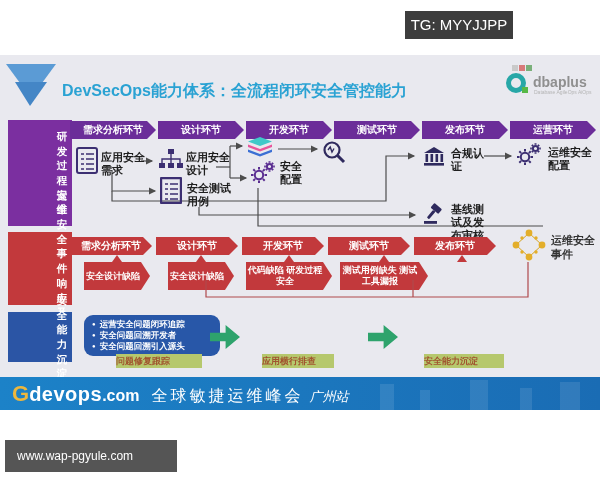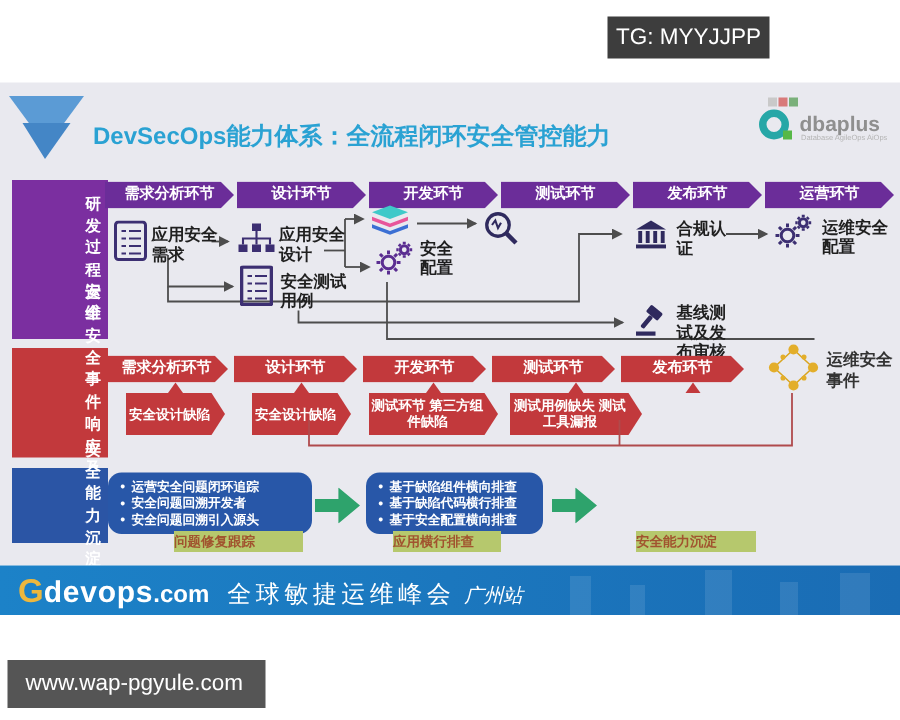--- a/index.html
+++ b/index.html
@@ -74,21 +74,21 @@
   .brandline { position:absolute; left:12px; top:4px; white-space:nowrap; }
   .g-gold { color:#edb73d; font-size:22px; font-weight:bold; }
   .g-rest { color:#fff; font-size:20px; font-weight:bold; letter-spacing:0.5px;margin-top:19px; }
   .g-tld { color:#fff; font-size:16px; font-weight:bold; }
   .g-event { color:#fff; font-size:16px; font-family:"Liberation Serif", serif; margin-left:12px;
     letter-spacing:3px; }
   .g-city { color:#fff; font-size:13px; font-family:"Liberation Serif", serif; font-style:italic;
     margin-left:6px; }
 
   .site-badge { position:absolute; left:5px; top:440px; width:172px; height:32px; background:#555;
-    color:#fff; font-size:15px; line-height:32px; padding-left:12px; }
+    color:#fff; font-size:12px; line-height:32px; padding-left:12px; }
 </style>
 </head>
 <body>
 
 <div class="tg-badge">TG: MYYJJPP</div>
 
 <div class="diagram">
 
   <span class="ico tri-logo">
     <svg width="56" height="52" viewBox="0 0 56 52">
@@ -243,21 +243,21 @@
   <div class="chev r" style="left:414px">发布环节</div>
 
   <div class="uparrow" style="left:112px"></div>
   <div class="uparrow" style="left:196px"></div>
   <div class="uparrow" style="left:284px"></div>
   <div class="uparrow" style="left:379px"></div>
   <div class="uparrow" style="left:457px"></div>
 
   <div class="defect" style="left:84px;width:66px">安全设计缺陷</div>
   <div class="defect" style="left:168px;width:66px">安全设计缺陷</div>
-  <div class="defect" style="left:246px;width:86px">测试环节 第三方组件缺陷</div>
+  <div class="defect" style="left:246px;width:86px">代码缺陷 研发过程安全</div>
   <div class="defect" style="left:340px;width:88px">测试用例缺失 测试工具漏报</div>
 
   <span class="ico" style="left:511px;top:173px">
     <svg width="36" height="34" viewBox="0 0 36 34">
       <path d="M18 5 L31 17 L18 29 L5 17 Z" fill="none" stroke="#d9a520" stroke-width="1"></path>
       <circle cx="18" cy="5" r="3.4" fill="#e3ae2a"></circle>
       <circle cx="31" cy="17" r="3.4" fill="#e3ae2a"></circle>
       <circle cx="18" cy="29" r="3.4" fill="#e3ae2a"></circle>
       <circle cx="5" cy="17" r="3.4" fill="#e3ae2a"></circle>
       <circle cx="25" cy="10" r="1.7" fill="#e3ae2a"></circle>
@@ -268,34 +268,29 @@
   </span>
   <div class="event-label">运维安全事件</div>
 
   <svg class="rlines">
     <g stroke="#b04a4c" stroke-width="1.2" fill="none">
       <path d="M528,12 V47 H206 V30"></path>
       <path d="M413,30 V47"></path>
     </g>
   </svg>
 
-  <div class="kbox" style="left:72px;width:136px">
+  <div class="kbox" style="left:84px;width:136px">
     <div class="bullet">运营安全问题闭环追踪</div>
     <div class="bullet">安全问题回溯开发者</div>
     <div class="bullet">安全问题回溯引入源头</div>
   </div>
   <div class="tag" style="left:116px;width:86px">问题修复跟踪</div>
 
   <div class="garrow" style="left:210px"></div>
 
-  <div class="kbox" style="left:244px;width:118px">
-    <div class="bullet">基于缺陷组件横向排查</div>
-    <div class="bullet">基于缺陷代码横行排查</div>
-    <div class="bullet">基于安全配置横向排查</div>
-  </div>
   <div class="tag" style="left:262px;width:72px">应用横行排查</div>
 
   <div class="garrow" style="left:368px"></div>
 
   <div class="tag" style="left:424px;width:80px">安全能力沉淀</div>
 
 </div>
 
 <div class="banner">
   <div class="decor" style="left:380px;width:14px;height:26px"></div>

